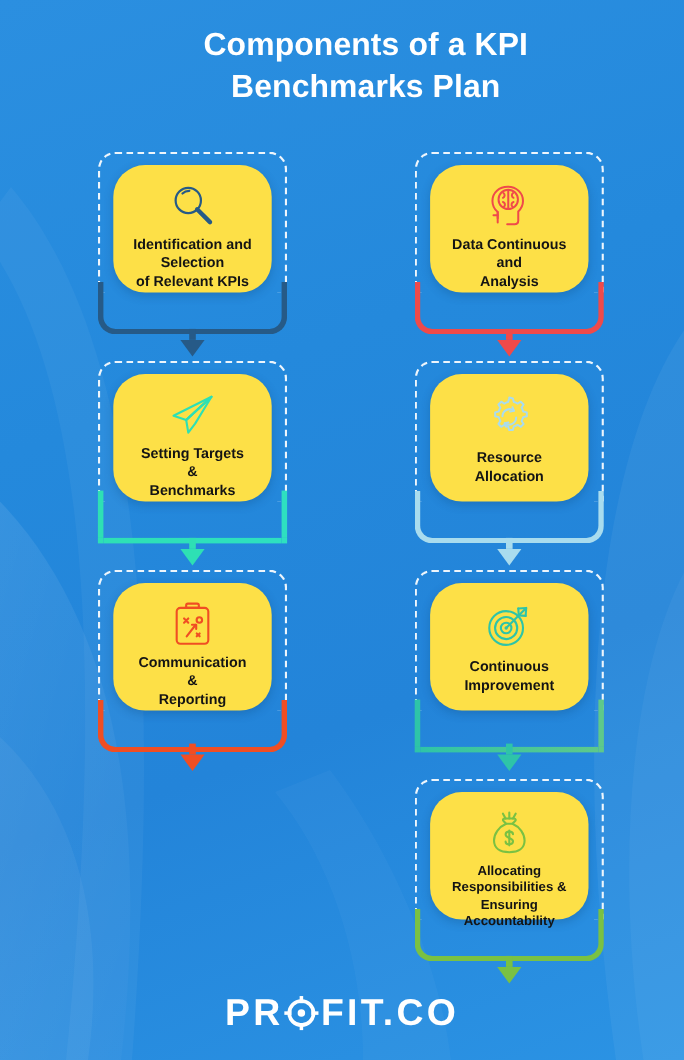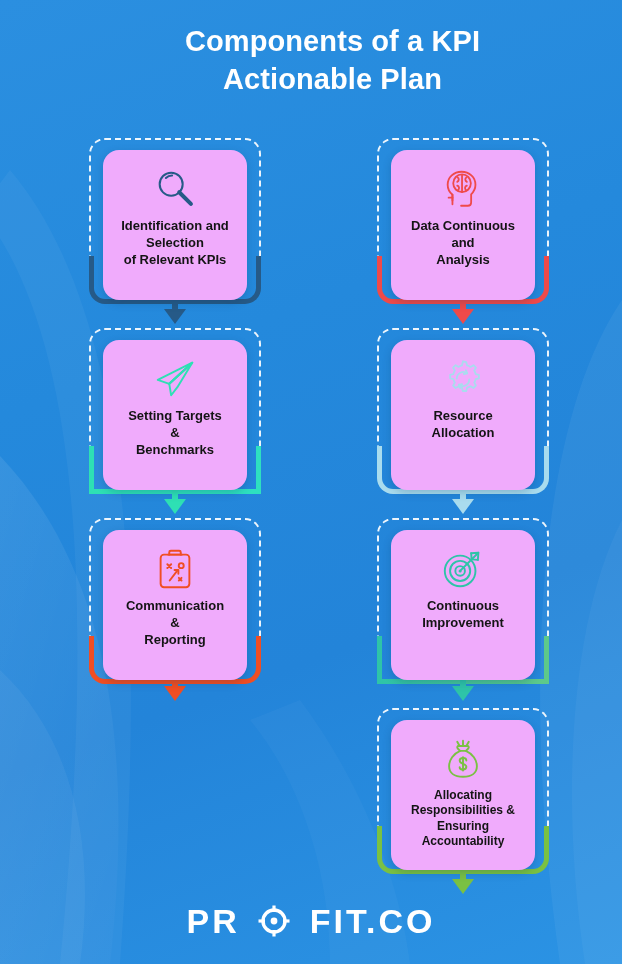--- a/index.html
+++ b/index.html
@@ -108,23 +108,23 @@
     border-right: 11px solid transparent;
     border-top: 15px solid var(--acc);
   }
 
   
   .card {
     position: absolute;
     top: 12px;
     left: 14px;
     width: 144px;
-    height: 150px;
-    background: #f0abfc;
-    border-radius: 16px;
+    height: 116px;
+    background: #fde047;
+    border-radius: 29px;
     box-shadow: 0 3px 9px rgba(9,50,90,0.22);
     display: flex;
     flex-direction: column;
     align-items: center;
     justify-content: flex-start;
     padding: 14px 6px 10px;
     z-index: 3;
   }
 
   .card-icon {
@@ -152,21 +152,21 @@
     position: absolute;
     bottom: 26px; left: 0; right: 0;
     display: flex;
     align-items: center;
     justify-content: center;
     z-index: 6;
   }
   #logo-wrap {
     display: flex;
     align-items: center;
-    gap: 18px;
+    gap: 0px;
     justify-content: space-between;
   }
   #logo-text-a, #logo-text-b {
     color: #ffffff;
     font-size: 34px;
     font-weight: bold;
     letter-spacing: 3px;
     line-height: 1;
   }
   #logo-mark { margin: 0 2px 0 0; display: flex; align-items: center; }
@@ -186,21 +186,21 @@
     <path d="M -40 640 C 60 700 100 820 80 964 L -40 964 Z" fill="#ffffff" opacity="0.05"></path>
     <path d="M 10 170 C 120 300 150 560 120 964 L 60 964 C 100 560 70 320 -20 210 Z" fill="#ffffff" opacity="0.045"></path>
     <path d="M 622 300 C 540 420 520 680 560 964 L 622 964 Z" fill="#ffffff" opacity="0.05"></path>
     <path d="M 622 520 C 570 620 560 800 585 964 L 622 964 Z" fill="#ffffff" opacity="0.04"></path>
     <path d="M 300 700 C 360 780 400 880 410 964 L 330 964 C 330 870 300 780 250 720 Z" fill="#ffffff" opacity="0.03"></path>
   </svg>
 </div>
 
 <div id="header">
   <div class="title-line">Components of a KPI</div>
-  <div class="title-line">Actionable Plan</div>
+  <div class="title-line">Benchmarks Plan</div>
 </div>
 
 <div id="flow">
   <div class="col col-left">
       <div class="node" style="--acc: #265a87; --acc2: #265a87;">
         <div class="dash-frame"></div>
         <div class="bracket"></div>
         <div class="arrow">
           <div class="stem"></div>
           <div class="head"></div>

